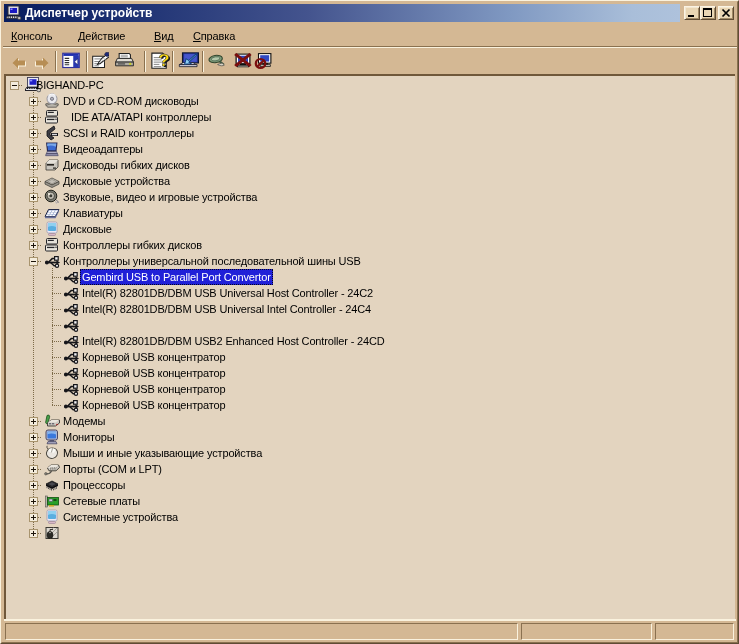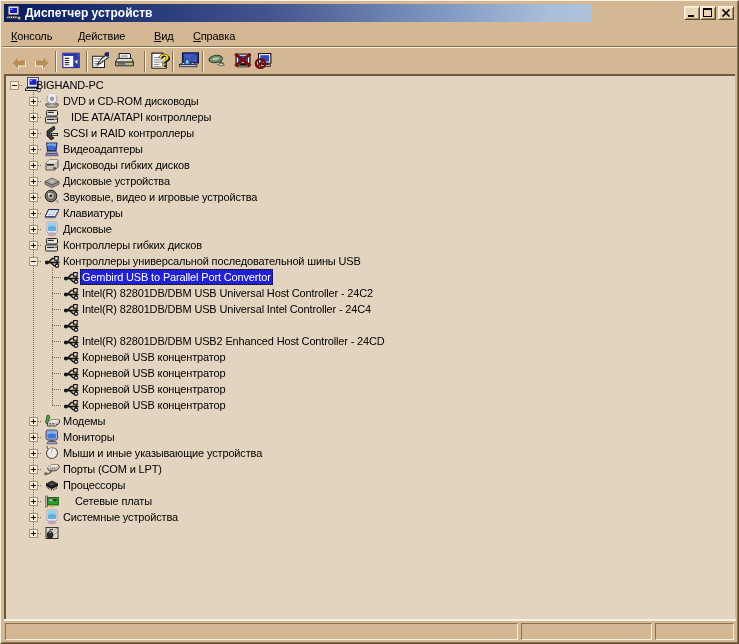--- a/index.html
+++ b/index.html
@@ -1,15 +1,15 @@
 <!DOCTYPE html>
 <html><head><meta charset="utf-8"><style>html,body{margin:0;padding:0;width:739px;height:644px;overflow:hidden;font-family:"Liberation Sans",sans-serif;}*{box-sizing:border-box;}.abs{position:absolute;}.txt{position:absolute;font-size:11px;line-height:16px;color:#000;white-space:pre;letter-spacing:-0.15px;}.vline{position:absolute;width:1px;background-image:repeating-linear-gradient(to bottom,#7c6a48 0,#7c6a48 1px,transparent 1px,transparent 2px);}.hline{position:absolute;height:1px;background-image:repeating-linear-gradient(to right,#7c6a48 0,#7c6a48 1px,transparent 1px,transparent 2px);}.box{position:absolute;width:9px;height:9px;background:#f4ecdc;border:1px solid #a8946e;}.box .h{position:absolute;left:1px;top:3px;width:5px;height:1px;background:#1c140a;}.box .v{position:absolute;left:3px;top:1px;width:1px;height:5px;background:#1c140a;}.icon{position:absolute;width:16px;height:16px;}.tbtn{position:absolute;top:2px;width:16px;height:14px;background:#e9d6b4;border:1px solid;border-color:#faf3e3 #5f4c35 #5f4c35 #faf3e3;box-shadow:inset 1px 1px 0 #f3e7cf, inset -1px -1px 0 #a08a66;}</style></head><body>
 <div class="abs" style="left:0;top:0;width:739px;height:644px;background:#d4b894;border:1px solid;border-color:#faf2de #5f4c35 #5f4c35 #faf2de;">
     <div class="abs" style="left:0;top:0;width:737px;height:642px;border:1px solid;border-color:#d4b894 #8a7150 #8a7150 #d4b894;"></div>
-    <div class="abs" style="left:3px;top:3px;width:587px;height:18px;background:linear-gradient(to right,#081d5e,#12276a 10%,#44548e 45%,#8099c2 75%,#a9bed9 93%,#aec2dc);">
+    <div class="abs" style="left:3px;top:3px;width:676px;height:18px;background:linear-gradient(to right,#081d5e,#12276a 10%,#44548e 45%,#8099c2 75%,#a9bed9 93%,#aec2dc);">
       <div class="abs" style="left:2px;top:1px;width:16px;height:16px;"><svg width="16" height="16" viewBox="0 0 16 16" preserveAspectRatio="none">
           <rect x="2" y="1" width="11" height="9" fill="#d8d8e2"></rect>
           <rect x="2" y="1" width="11" height="9" fill="none" stroke="#2a2a34" stroke-width="1"></rect>
           <rect x="4" y="3" width="7" height="5" fill="#1818c0"></rect>
           <rect x="4.5" y="3.5" width="2" height="1.5" fill="#9090ff"></rect>
           <path d="M1 11h11l1 2.5H0z" fill="#f0f0f6" stroke="#14141c" stroke-width="0.7"></path>
           <path d="M1.5 12h10.5" stroke="#14141c" stroke-width="1.4" stroke-dasharray="1.2 1"></path>
           <ellipse cx="13.2" cy="13" rx="1.8" ry="1.5" fill="#c8c4c0" stroke="#303030" stroke-width="0.7"></ellipse>
         </svg></div>
       <div class="abs" style="left:21px;top:0;height:18px;line-height:18px;color:#fff;font-size:12px;font-weight:bold;">Диспетчер устройств</div>
@@ -451,21 +451,21 @@
         <span class="h"></span>
         <span class="v"></span>
       </div>
       <div class="icon" style="left:38px;top:417px;"><svg width="16" height="16" viewBox="0 0 16 16" preserveAspectRatio="none">
           <rect x="1.5" y="3" width="2" height="11" fill="#b8b4ac" stroke="#55524c" stroke-width="0.6"></rect>
           <rect x="3.5" y="4.5" width="11" height="7.5" fill="#28a028" stroke="#115011" stroke-width="0.8"></rect>
           <rect x="5" y="6" width="3.5" height="2.5" fill="#c8c8d8" stroke="#404050" stroke-width="0.5"></rect>
           <rect x="9.5" y="6" width="3" height="2" fill="#184818"></rect>
           <rect x="5" y="12" width="5" height="1.6" fill="#c8a828"></rect>
         </svg></div>
-      <div class="txt" style="left:69px;top:417px;">Сетевые платы</div>
+      <div class="txt" style="left:57px;top:417px;">Сетевые платы</div>
       <div class="hline" style="left:32px;top:441px;width:4px;"></div>
       <div class="box" style="left:23px;top:437px;">
         <span class="h"></span>
         <span class="v"></span>
       </div>
       <div class="icon" style="left:38px;top:433px;"><svg width="16" height="16" viewBox="0 0 16 16" preserveAspectRatio="none">
           <rect x="3" y="1" width="10" height="11" rx="1.5" fill="#eceaf6" stroke="#9a98b0" stroke-width="0.8"></rect>
           <rect x="4" y="2" width="8" height="8" rx="1" fill="#5aaee0"></rect>
           <path d="M4 2h8v4c-3-1.5-5.5-1.5-8 0z" fill="#90d0f0"></path>
           <rect x="4.5" y="12.5" width="7" height="2" rx="1" fill="#d8b8c8" stroke="#a08898" stroke-width="0.7"></rect>

